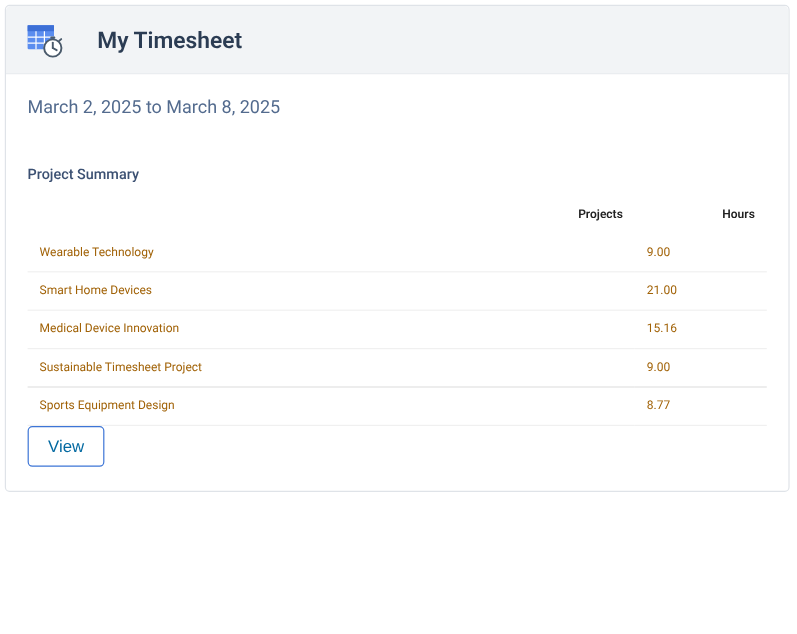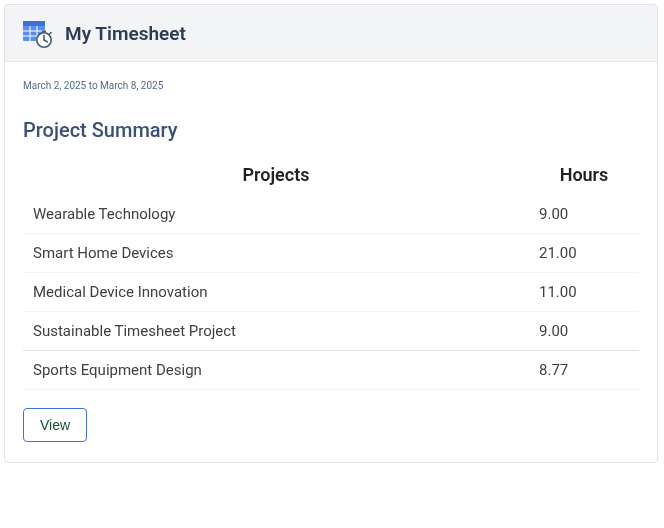--- a/index.html
+++ b/index.html
@@ -20,20 +20,21 @@
       border-radius: 4px;
       background: #fff;
     }
     .card-header {
       display: flex;
       align-items: center;
       padding: 12px 16px;
       background: #f2f4f6;
       border-bottom: 1px solid #e3e7ec;
       border-radius: 4px 4px 0 0;
+      gap: 16px;
     }
     .icon-wrap {
       width: 32px;
       height: 32px;
       position: relative;
       margin-right: 12px;
     }
     .icon-wrap svg {
       display: block;
     }
@@ -45,73 +46,72 @@
     .card-body {
       padding: 18px 18px 20px 18px;
     }
     .section-heading {
       font-size: 17px;
       font-weight: 500;
       color: #3b5072;
       margin-bottom: 8px;
     }
     .period-text {
-      font-size: 10px;
+      font-size: 15px;
       color: #536b8e;
-      margin-bottom: 27px;
+      margin-bottom: 40px;
     }
     .summary-heading {
-      font-size: 20px;
+      font-size: 12px;
       font-weight: 500;
       color: #3b5072;
       margin-bottom: 12px;
     }
     table {
       width: 100%;
       border-collapse: collapse;
     }
     thead th {
-      text-align: center;
-      font-size: 18px;
+      text-align: right;
+      font-size: 10px;
       font-weight: 600;
       color: #222;
       padding: 10px 10px;
     }
     thead th.hours-col {
       width: 110px;
     }
     tbody td {
-      font-size: 15px;
-      color: #404040;
+      font-size: 10px;
+      color: #a16207;
       padding: 10px 10px;
     }
     tbody tr {
       border-bottom: 1px solid #f0f0f0;
     }
     tbody tr:nth-last-child(2) {
       border-bottom: 1px solid #e2e2e2;
     }
     tbody tr.total-row {
       border-bottom: none;
     }
     tbody tr.total-row td {
       padding-top: 12px;
       padding-bottom: 12px;
     }
     tbody tr.total-row td.hours-cell {
       font-weight: 700;
     }
     .view-button {
-      margin-top: 18px;
       display: inline-block;
       padding: 8px 16px;
       border: 1px solid #3d75d6;
       border-radius: 4px;
       background: #fff;
-      color: #14532d;
+      color: #0369a1;
       font-size: 14px;
       font-weight: 500;
       cursor: pointer;
     }
   </style>
 </head>
 <body>
 
 <div class="card">
   <div class="card-header">
@@ -149,21 +149,21 @@
         <tr>
           <td>Wearable Technology</td>
           <td class="hours-cell">9.00</td>
         </tr>
         <tr>
           <td>Smart Home Devices</td>
           <td class="hours-cell">21.00</td>
         </tr>
         <tr>
           <td>Medical Device Innovation</td>
-          <td class="hours-cell">11.00</td>
+          <td class="hours-cell">15.16</td>
         </tr>
         <tr>
           <td>Sustainable Timesheet Project</td>
           <td class="hours-cell">9.00</td>
         </tr>
         <tr>
           <td>Sports Equipment Design</td>
           <td class="hours-cell">8.77</td>
         </tr>
       </tbody>

